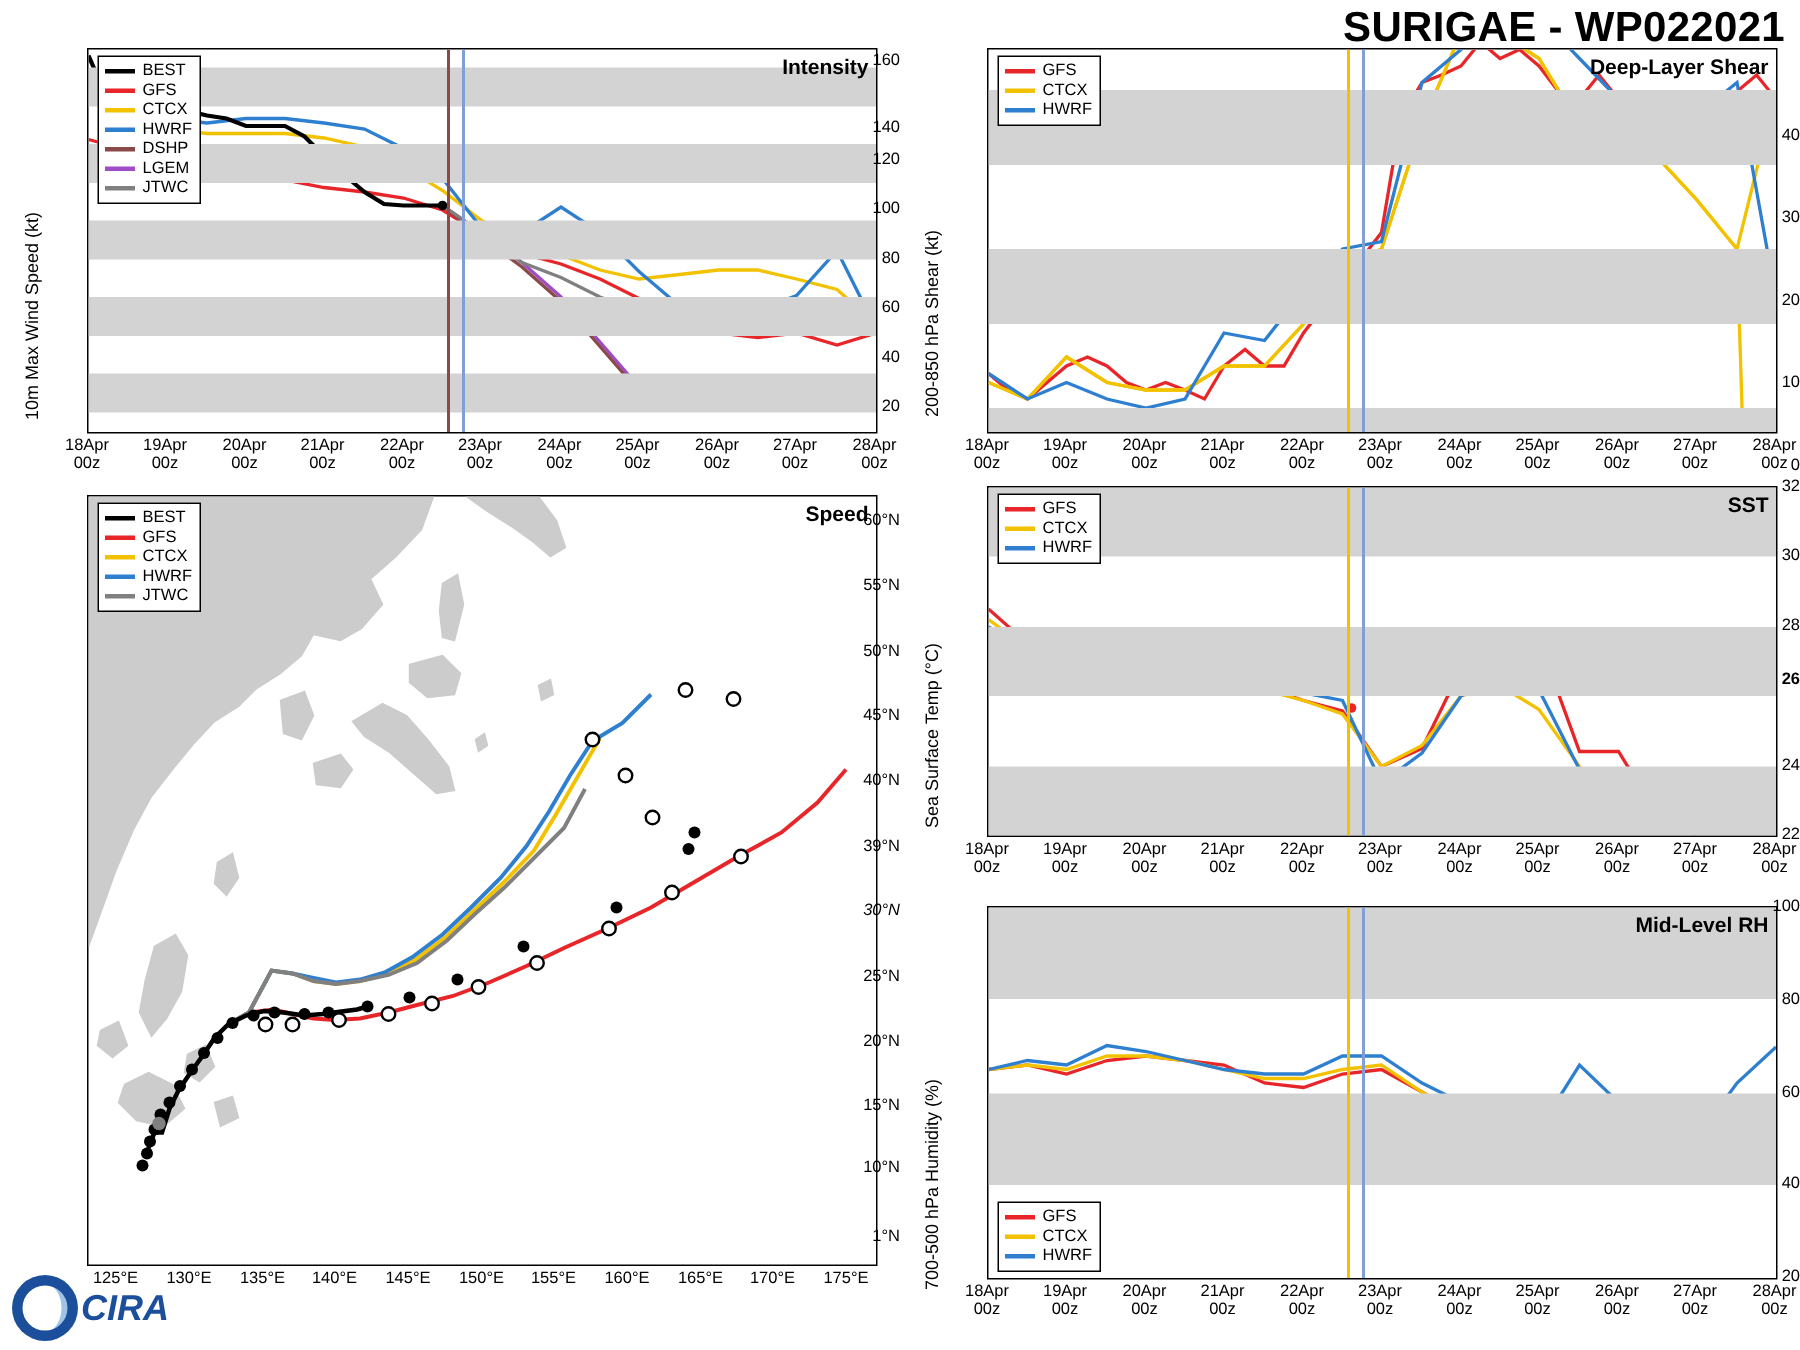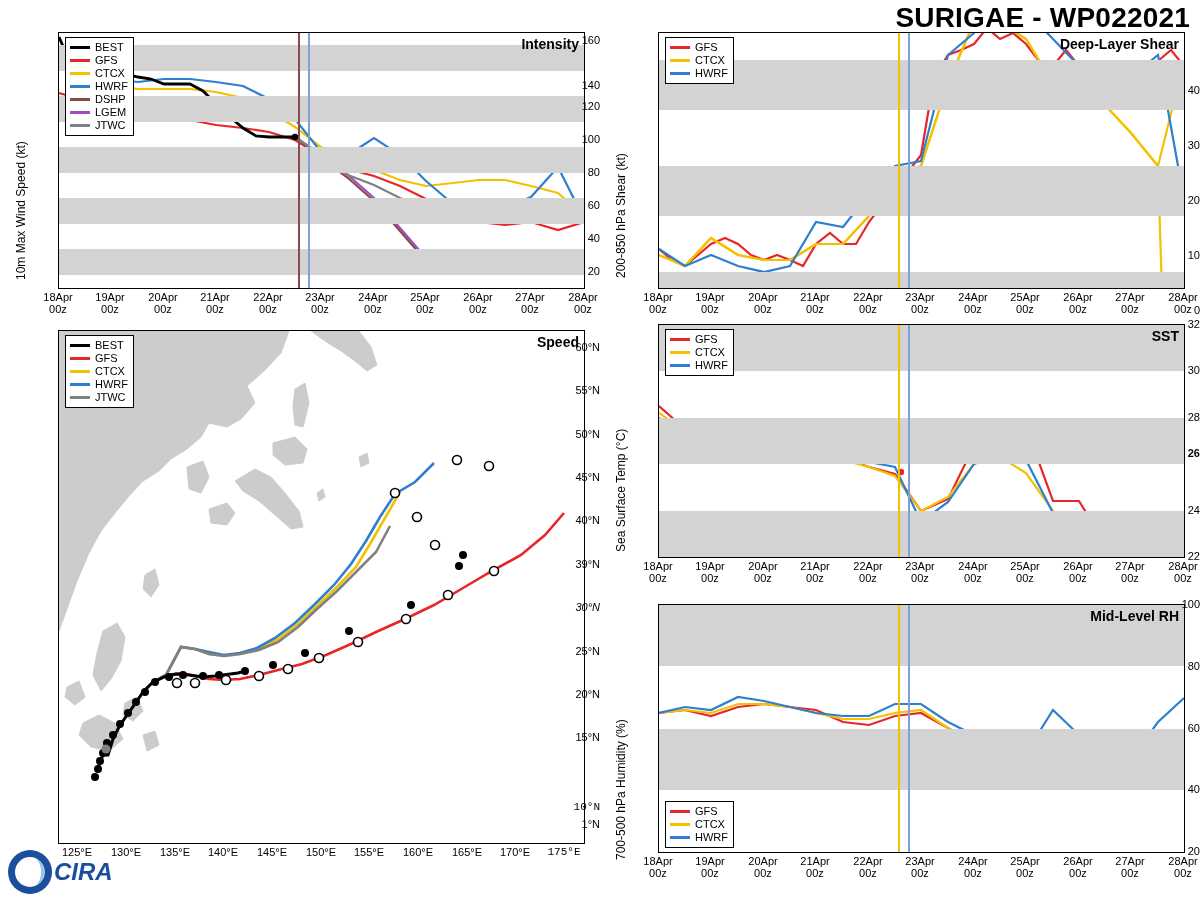--- a/index.html
+++ b/index.html
@@ -263,34 +263,34 @@
   <div class="ytick" style="top:27px;width:52px;">60°N</div>
   <div class="ytick" style="top:70px;width:52px;">55°N</div>
   <div class="ytick" style="top:114px;width:52px;">50°N</div>
   <div class="ytick" style="top:157px;width:52px;">45°N</div>
   <div class="ytick" style="top:200px;width:52px;">40°N</div>
   <div class="ytick" style="top:244px;width:52px;">39°N</div>
   <div class="ytick" style="top:287px;width:52px;font-style:italic;">30°N</div>
   <div class="ytick" style="top:331px;width:52px;">25°N</div>
   <div class="ytick" style="top:374px;width:52px;">20°N</div>
   <div class="ytick" style="top:417px;width:52px;">15°N</div>
-  <div class="ytick" style="top:487px;width:52px;font-family:Liberation Mono, monospace;">10°N</div>
+  <div class="ytick" style="top:458px;width:52px;">10°N</div>
   <div class="ytick" style="top:504px;width:52px;">1°N</div>
 
   <div class="xtick" style="left:77px;top:526px;">125°E</div>
   <div class="xtick" style="left:126px;top:526px;">130°E</div>
   <div class="xtick" style="left:175px;top:526px;">135°E</div>
   <div class="xtick" style="left:223px;top:526px;">140°E</div>
   <div class="xtick" style="left:272px;top:526px;">145°E</div>
   <div class="xtick" style="left:321px;top:526px;">150°E</div>
   <div class="xtick" style="left:369px;top:526px;">155°E</div>
   <div class="xtick" style="left:418px;top:526px;">160°E</div>
   <div class="xtick" style="left:467px;top:526px;">165°E</div>
   <div class="xtick" style="left:515px;top:526px;">170°E</div>
-  <div class="xtick" style="left:564px;top:526px;font-family:Liberation Mono, monospace;">175°E</div>
+  <div class="xtick" style="left:564px;top:526px;">175°E</div>
 </div>
 
 <div class="panel" style="left:600px;top:28px;width:600px;height:290px;">
   <div class="axis-label" style="left:14px;top:250px;transform:rotate(-90deg);">200-850 hPa Shear (kt)</div>
   <div class="plotbox" style="left:58px;top:4px;width:525px;height:255px;">
     <div class="band" style="top:27px;height:50px;"></div>
     <div class="band" style="top:133px;height:50px;"></div>
     <div class="band" style="top:239px;height:16px;"></div>
     <div class="vline" style="left:239px;background:#f2c200;"></div>
     <div class="vline" style="left:249px;background:#7f9fd6;"></div>

